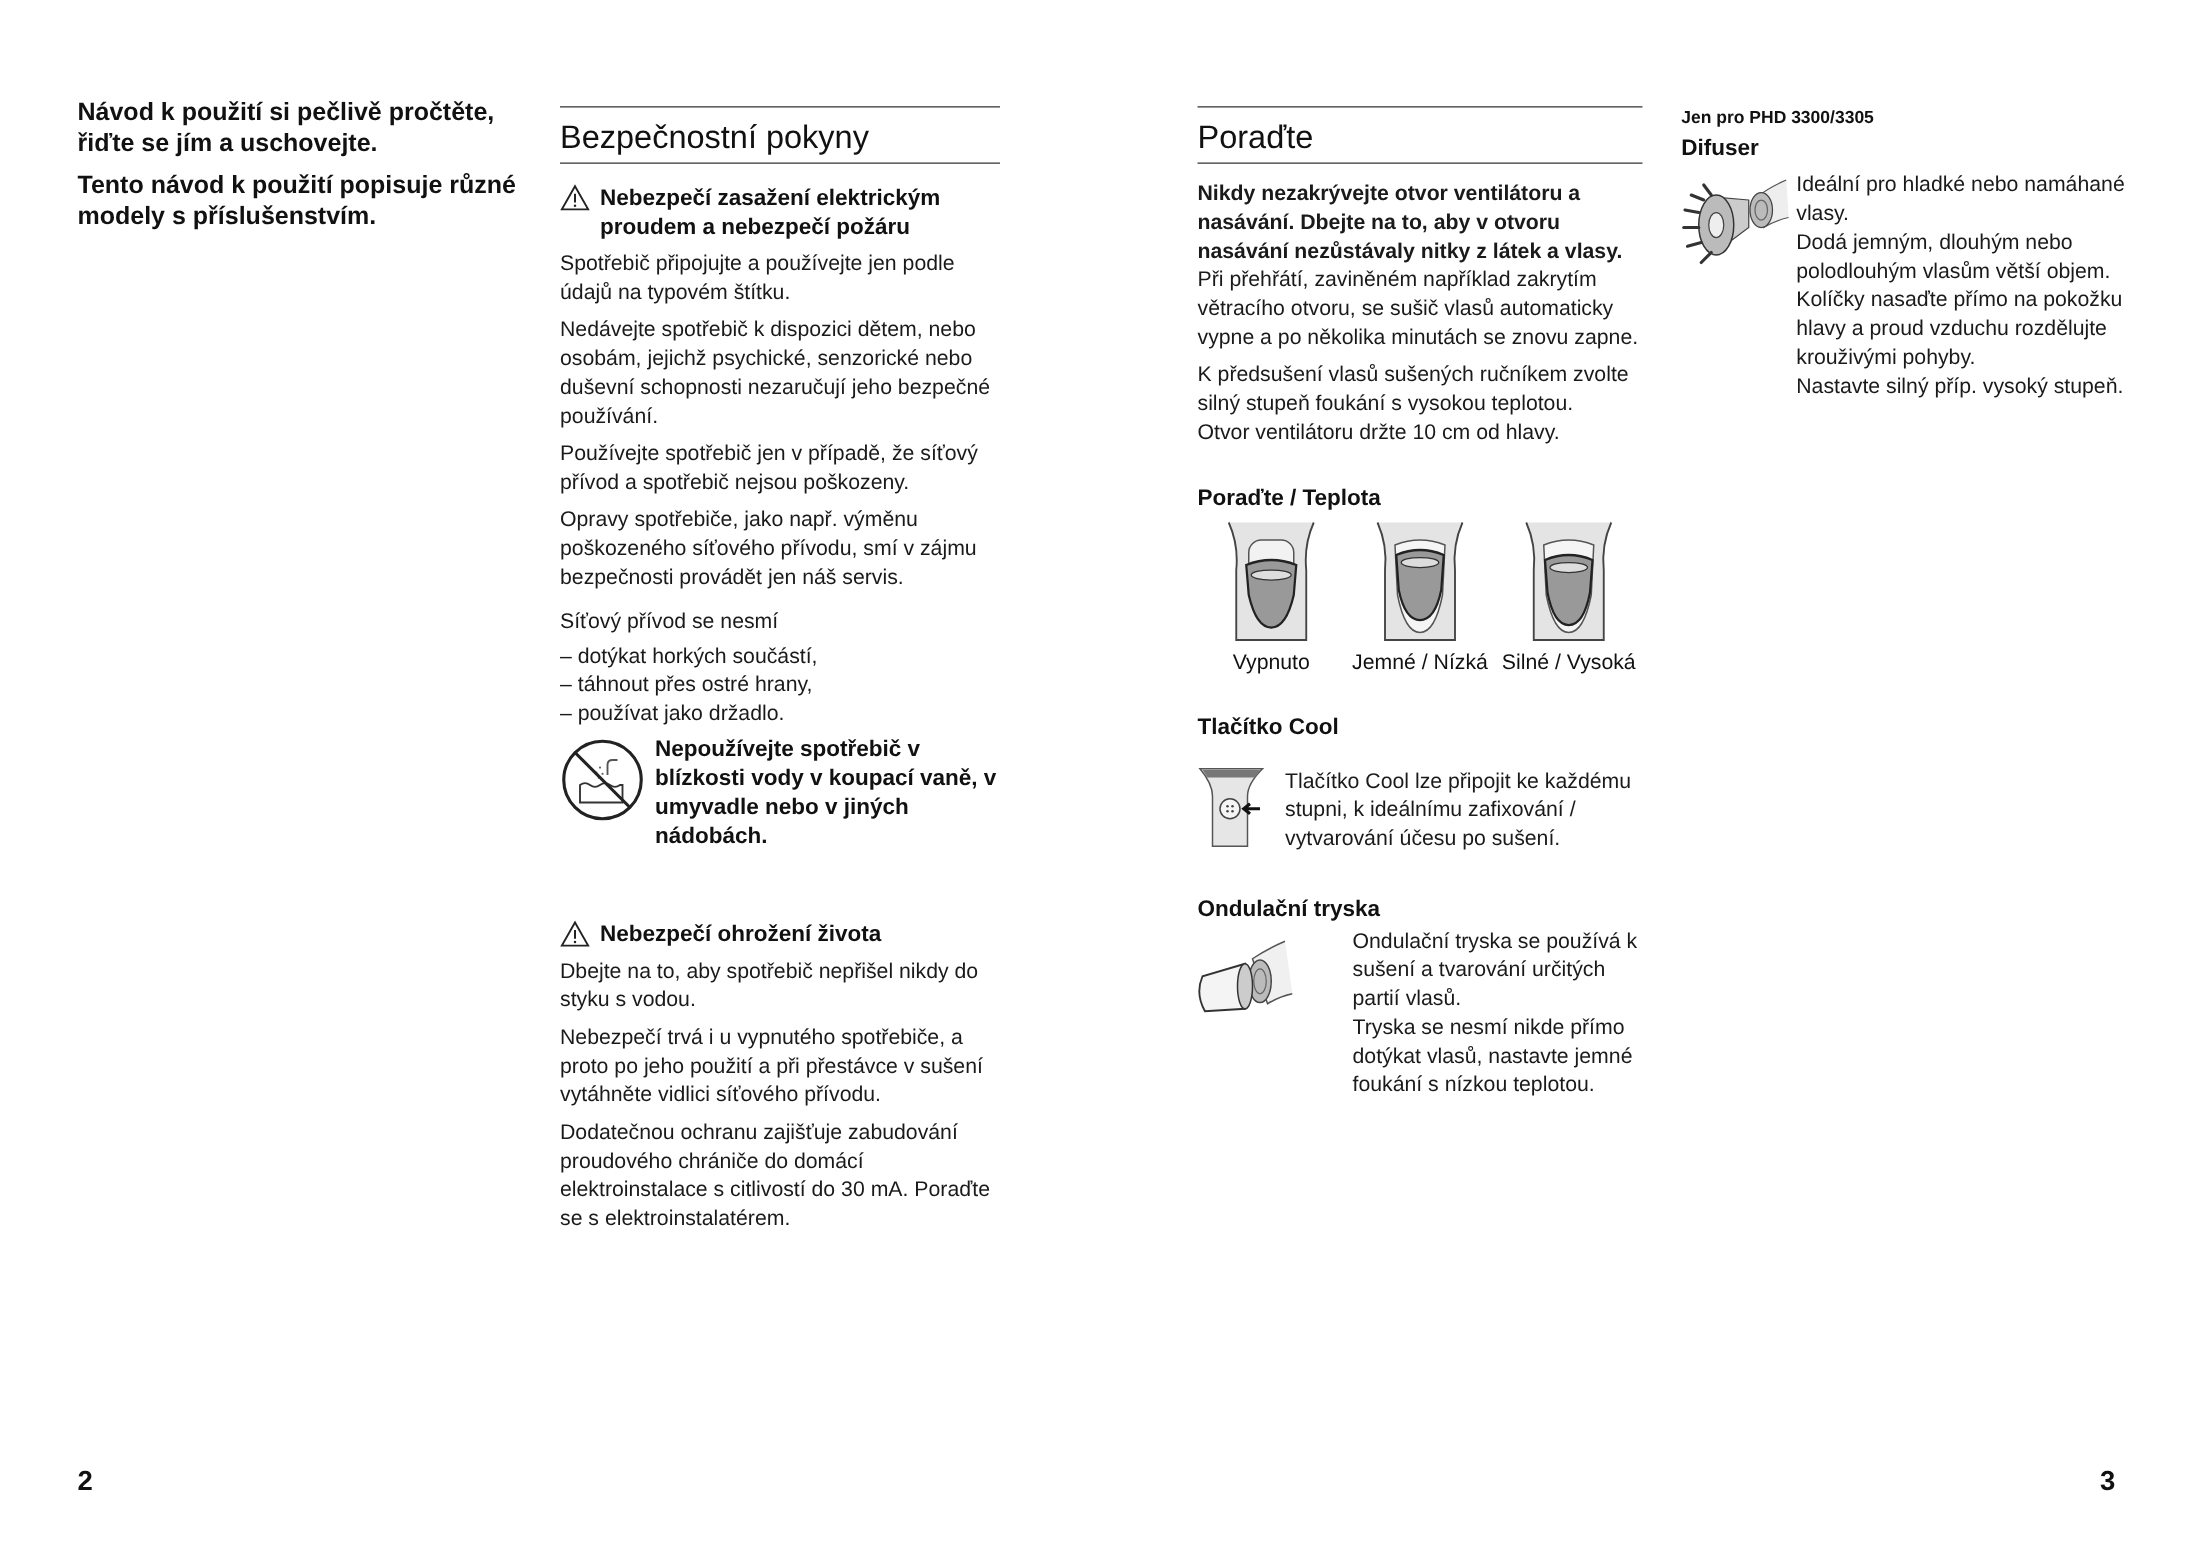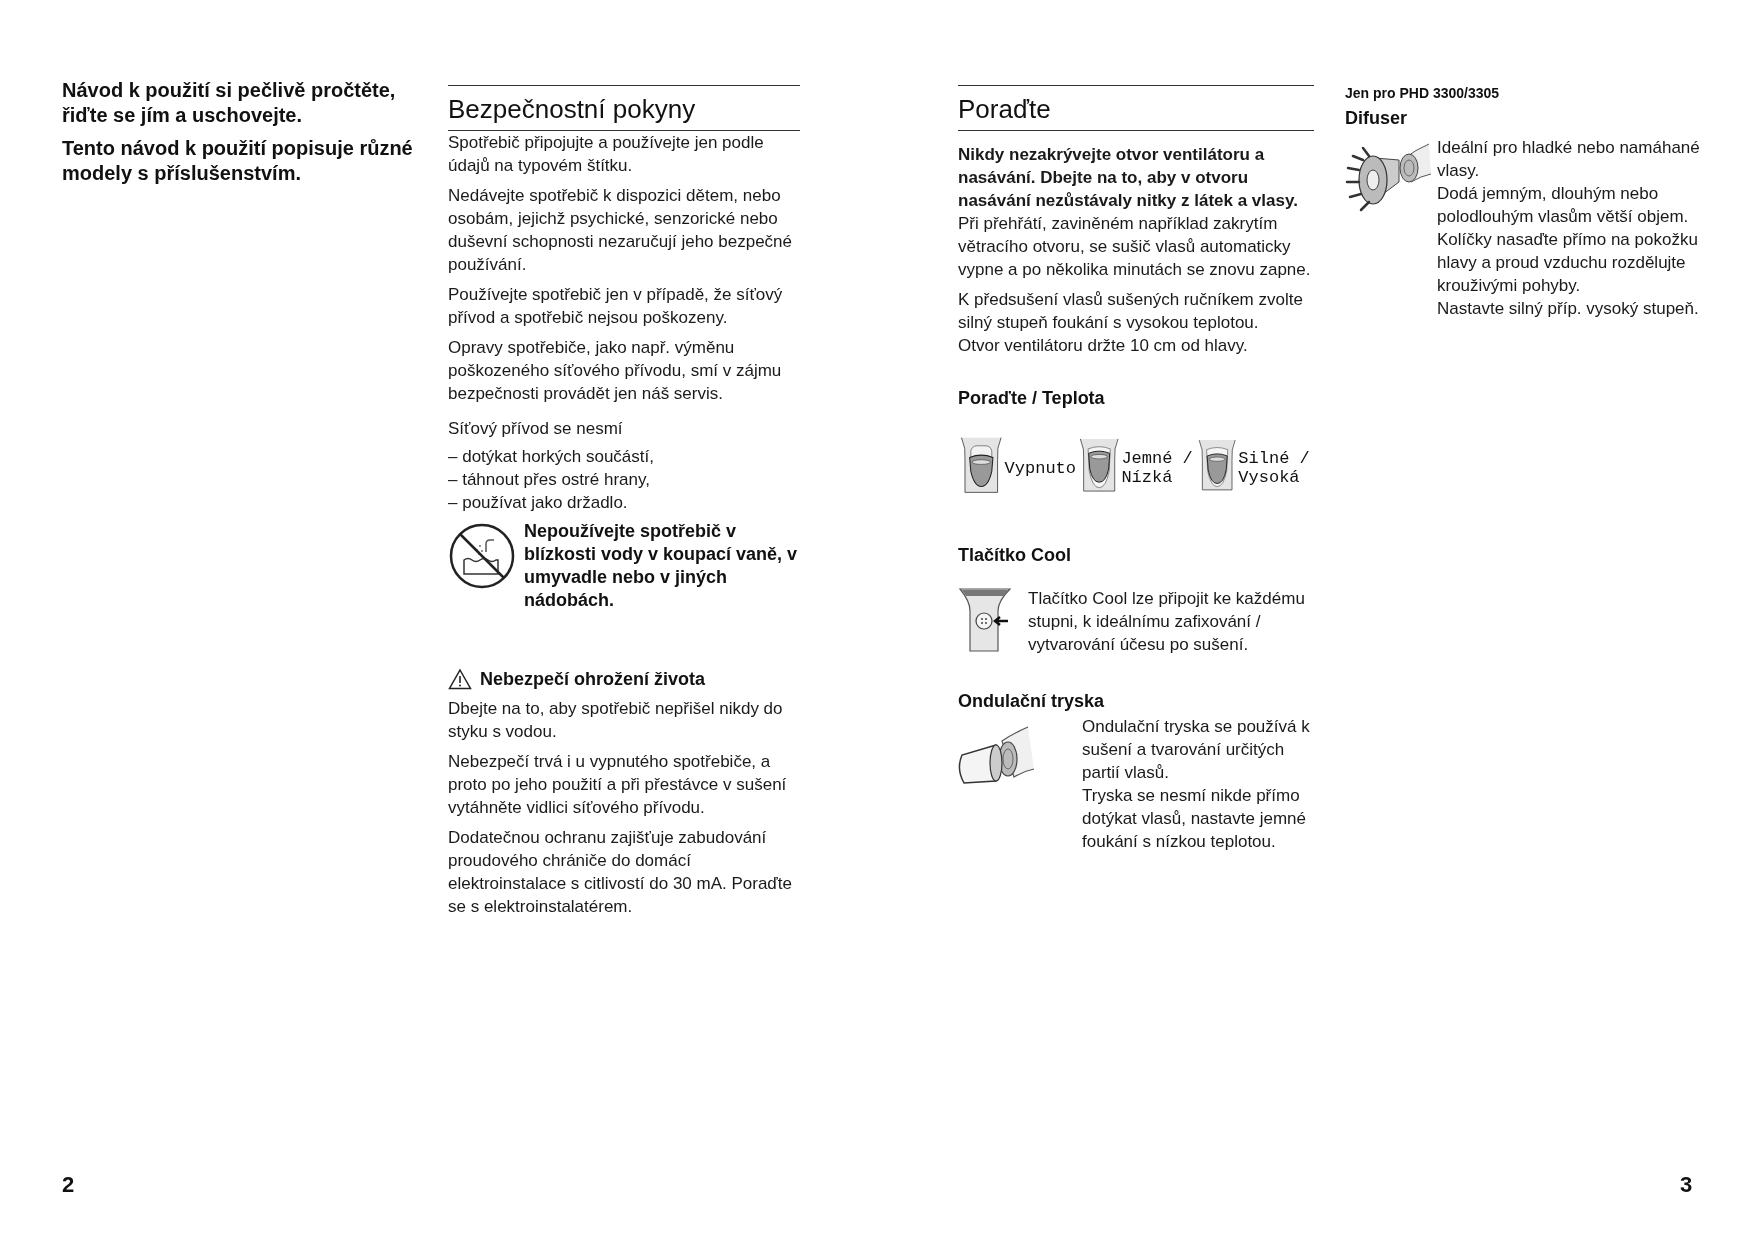--- a/index.html
+++ b/index.html
@@ -18,35 +18,43 @@
   .col4 { left:1345px; top:85px; width:355px; }
   .warn-title { font-size:18px; line-height:23px; font-weight:bold; display:flex; align-items:flex-start; gap:8px; margin:16px 0 6px 0; }
   .warn-title .tri { flex:0 0 auto; width:24px; height:22px; margin-top:0px; }
   .list-item { display:block; }
   .bath-row { display:flex; gap:8px; margin-top:6px; }
   .bath-row .bold { font-size:18px; line-height:23px; font-weight:bold; }
   .sub-head { font-size:18px; line-height:23px; font-weight:bold; }
   .small-bold { font-size:14px; font-weight:bold; }
   .fig-row { display:flex; gap:6px; }
   .dials { display:flex; justify-content:space-between; width:356px; margin-top:6px; }
-  .dial { display:flex; flex-direction:row; align-items:center; width:118px;font-family:Liberation Mono, monospace; }
+  .dial { display:flex; flex-direction:column; align-items:center; width:118px; }
   .dial-label { font-size:17px; margin-top:6px; }
   .pagenum { font-size:22px; font-weight:bold; }
 </style>
 </head>
 <body>
 
 <div class="abs intro">
   <p>Návod k použití si pečlivě pročtěte, řiďte se jím a uschovejte.</p>
   <p>Tento návod k použití popisuje různé modely s příslušenstvím.</p>
 </div>
 
 <div class="abs col2">
   <div class="section-head">Bezpečnostní pokyny</div>
 
+  <div class="warn-title">
+    <svg class="tri" viewBox="0 0 24 22">
+      <path d="M12 2 L22.5 20.5 L1.5 20.5 Z" fill="none" stroke="#222" stroke-width="1.5"></path>
+      <line x1="12" y1="8" x2="12" y2="15" stroke="#222" stroke-width="1.6"></line>
+      <circle cx="12" cy="17.6" r="1" fill="#222"></circle>
+    </svg>
+    <span>Nebezpečí zasažení elektrickým proudem a nebezpečí požáru</span>
+  </div>
   <div class="body-text">
     <p class="para">Spotřebič připojujte a používejte jen podle údajů na typovém štítku.</p>
     <p class="para">Nedávejte spotřebič k dispozici dětem, nebo osobám, jejichž psychické, senzorické nebo duševní schopnosti nezaručují jeho bezpečné používání.</p>
     <p class="para">Používejte spotřebič jen v případě, že síťový přívod a spotřebič nejsou poškozeny.</p>
     <p class="para">Opravy spotřebiče, jako např. výměnu poškozeného síťového přívodu, smí v zájmu bezpečnosti provádět jen náš servis.</p>
     <p style="margin-top:12px;margin-bottom:5px;">Síťový přívod se nesmí</p>
     <span class="list-item">– dotýkat horkých součástí,</span>
     <span class="list-item">– táhnout přes ostré hrany,</span>
     <span class="list-item">– používat jako držadlo.</span>
   </div>

